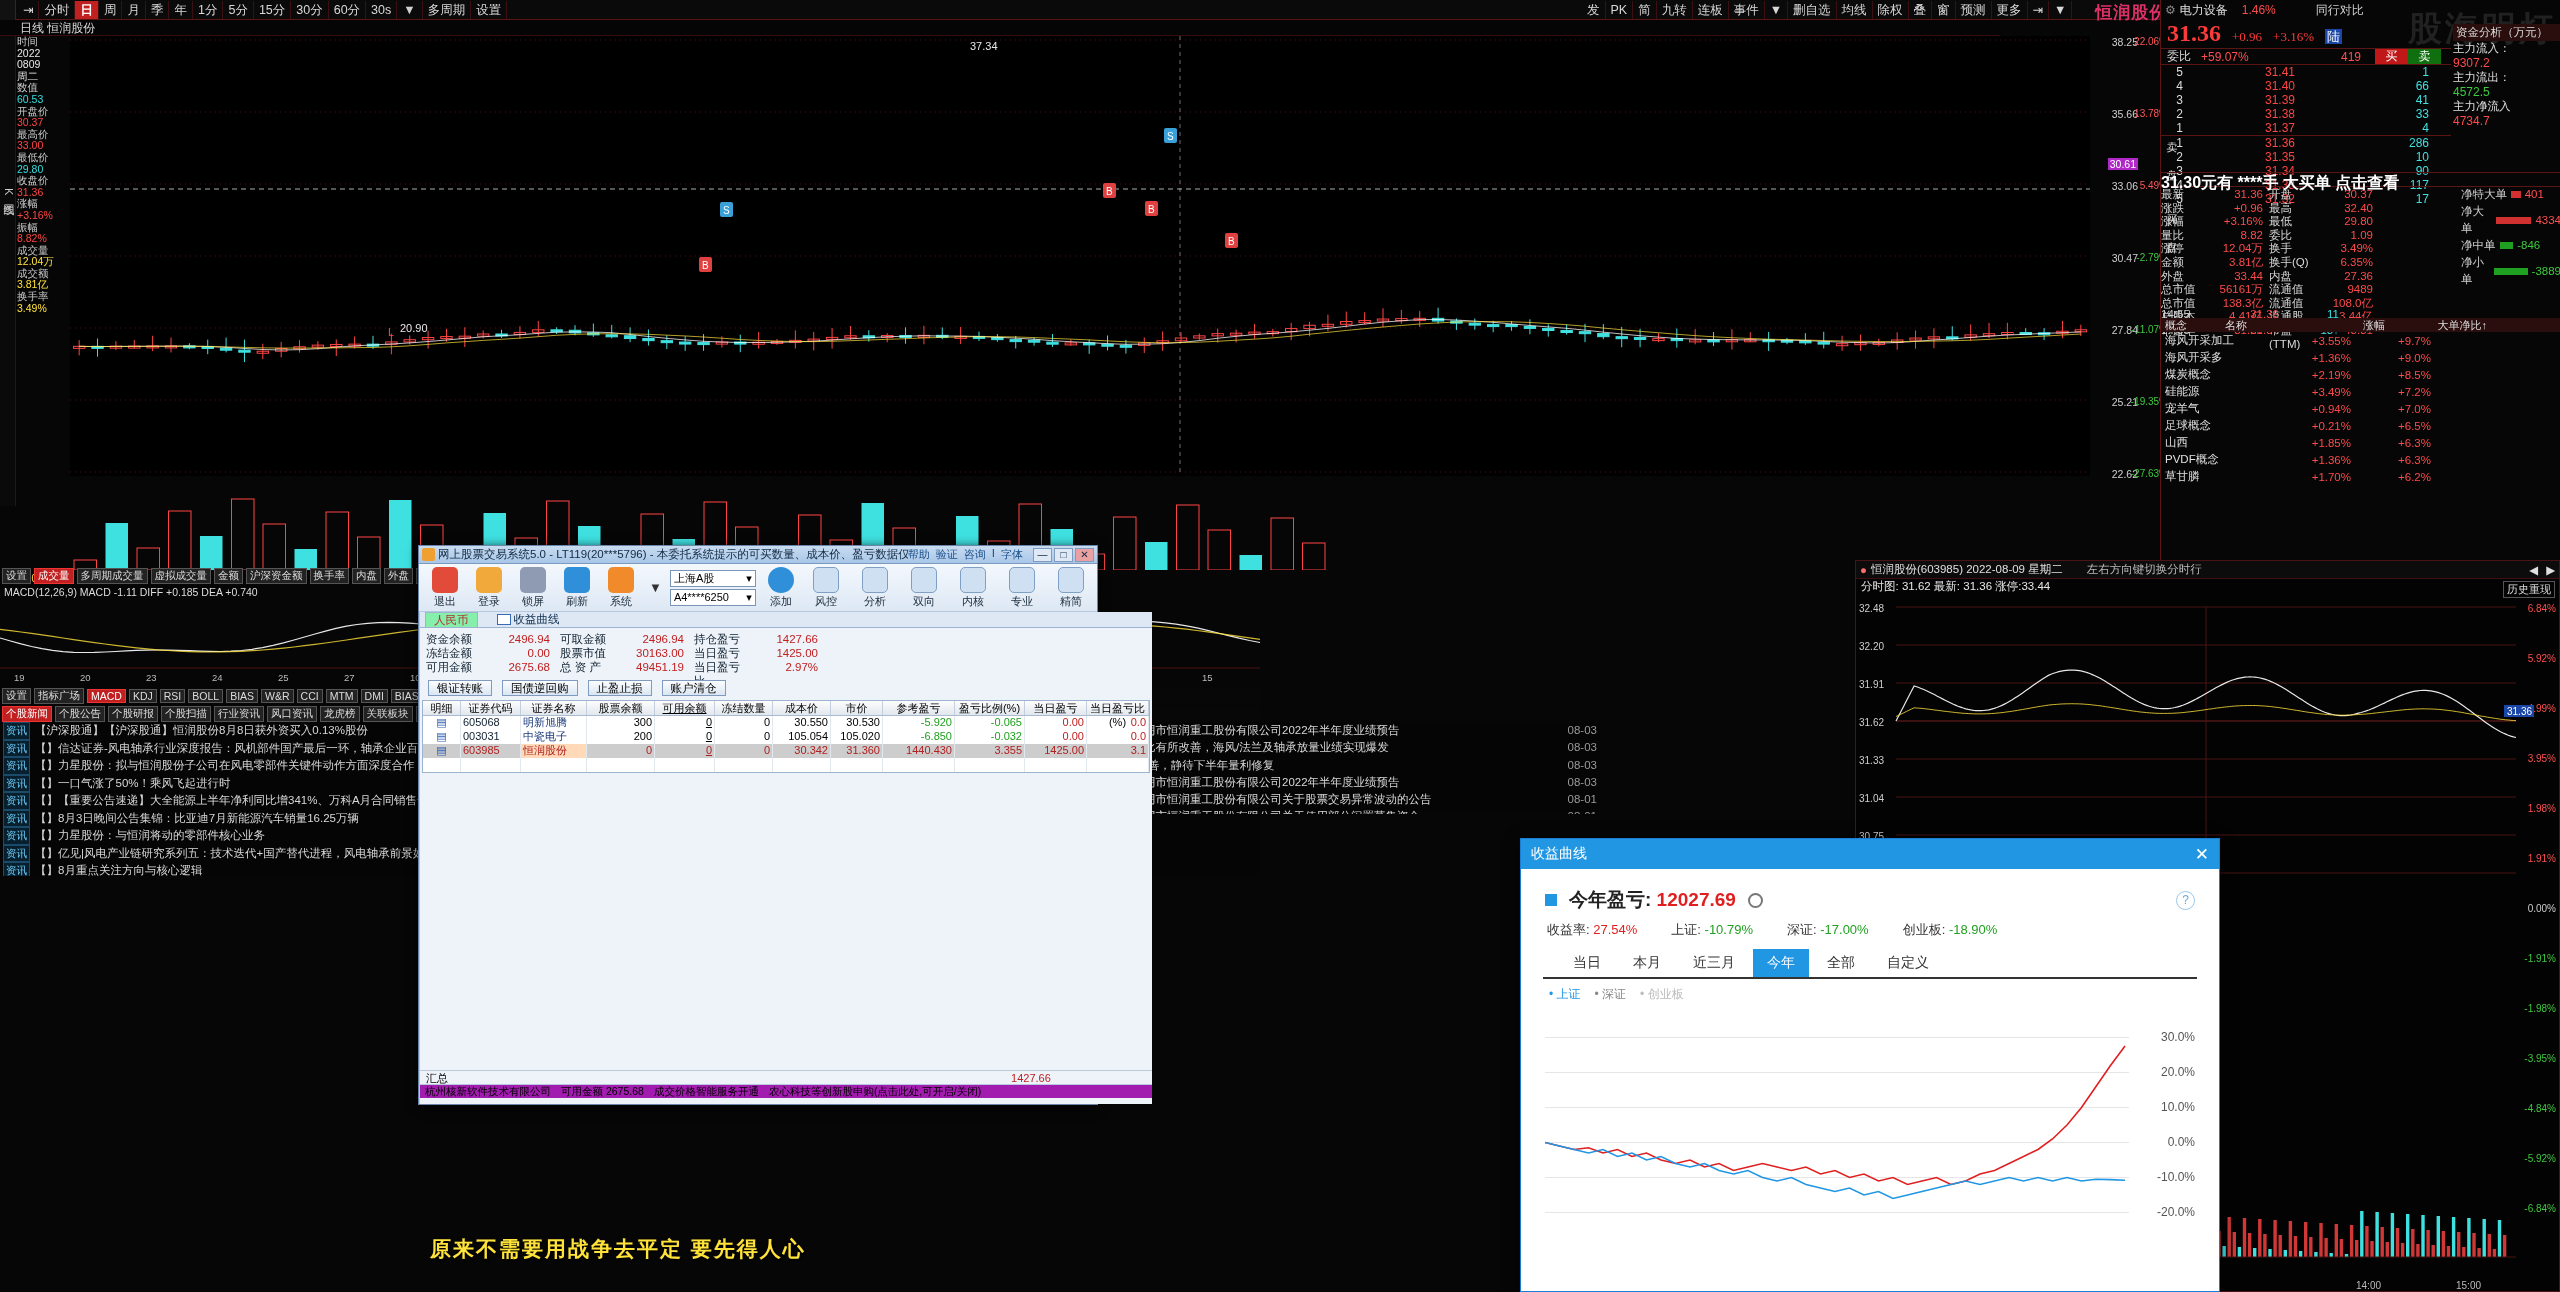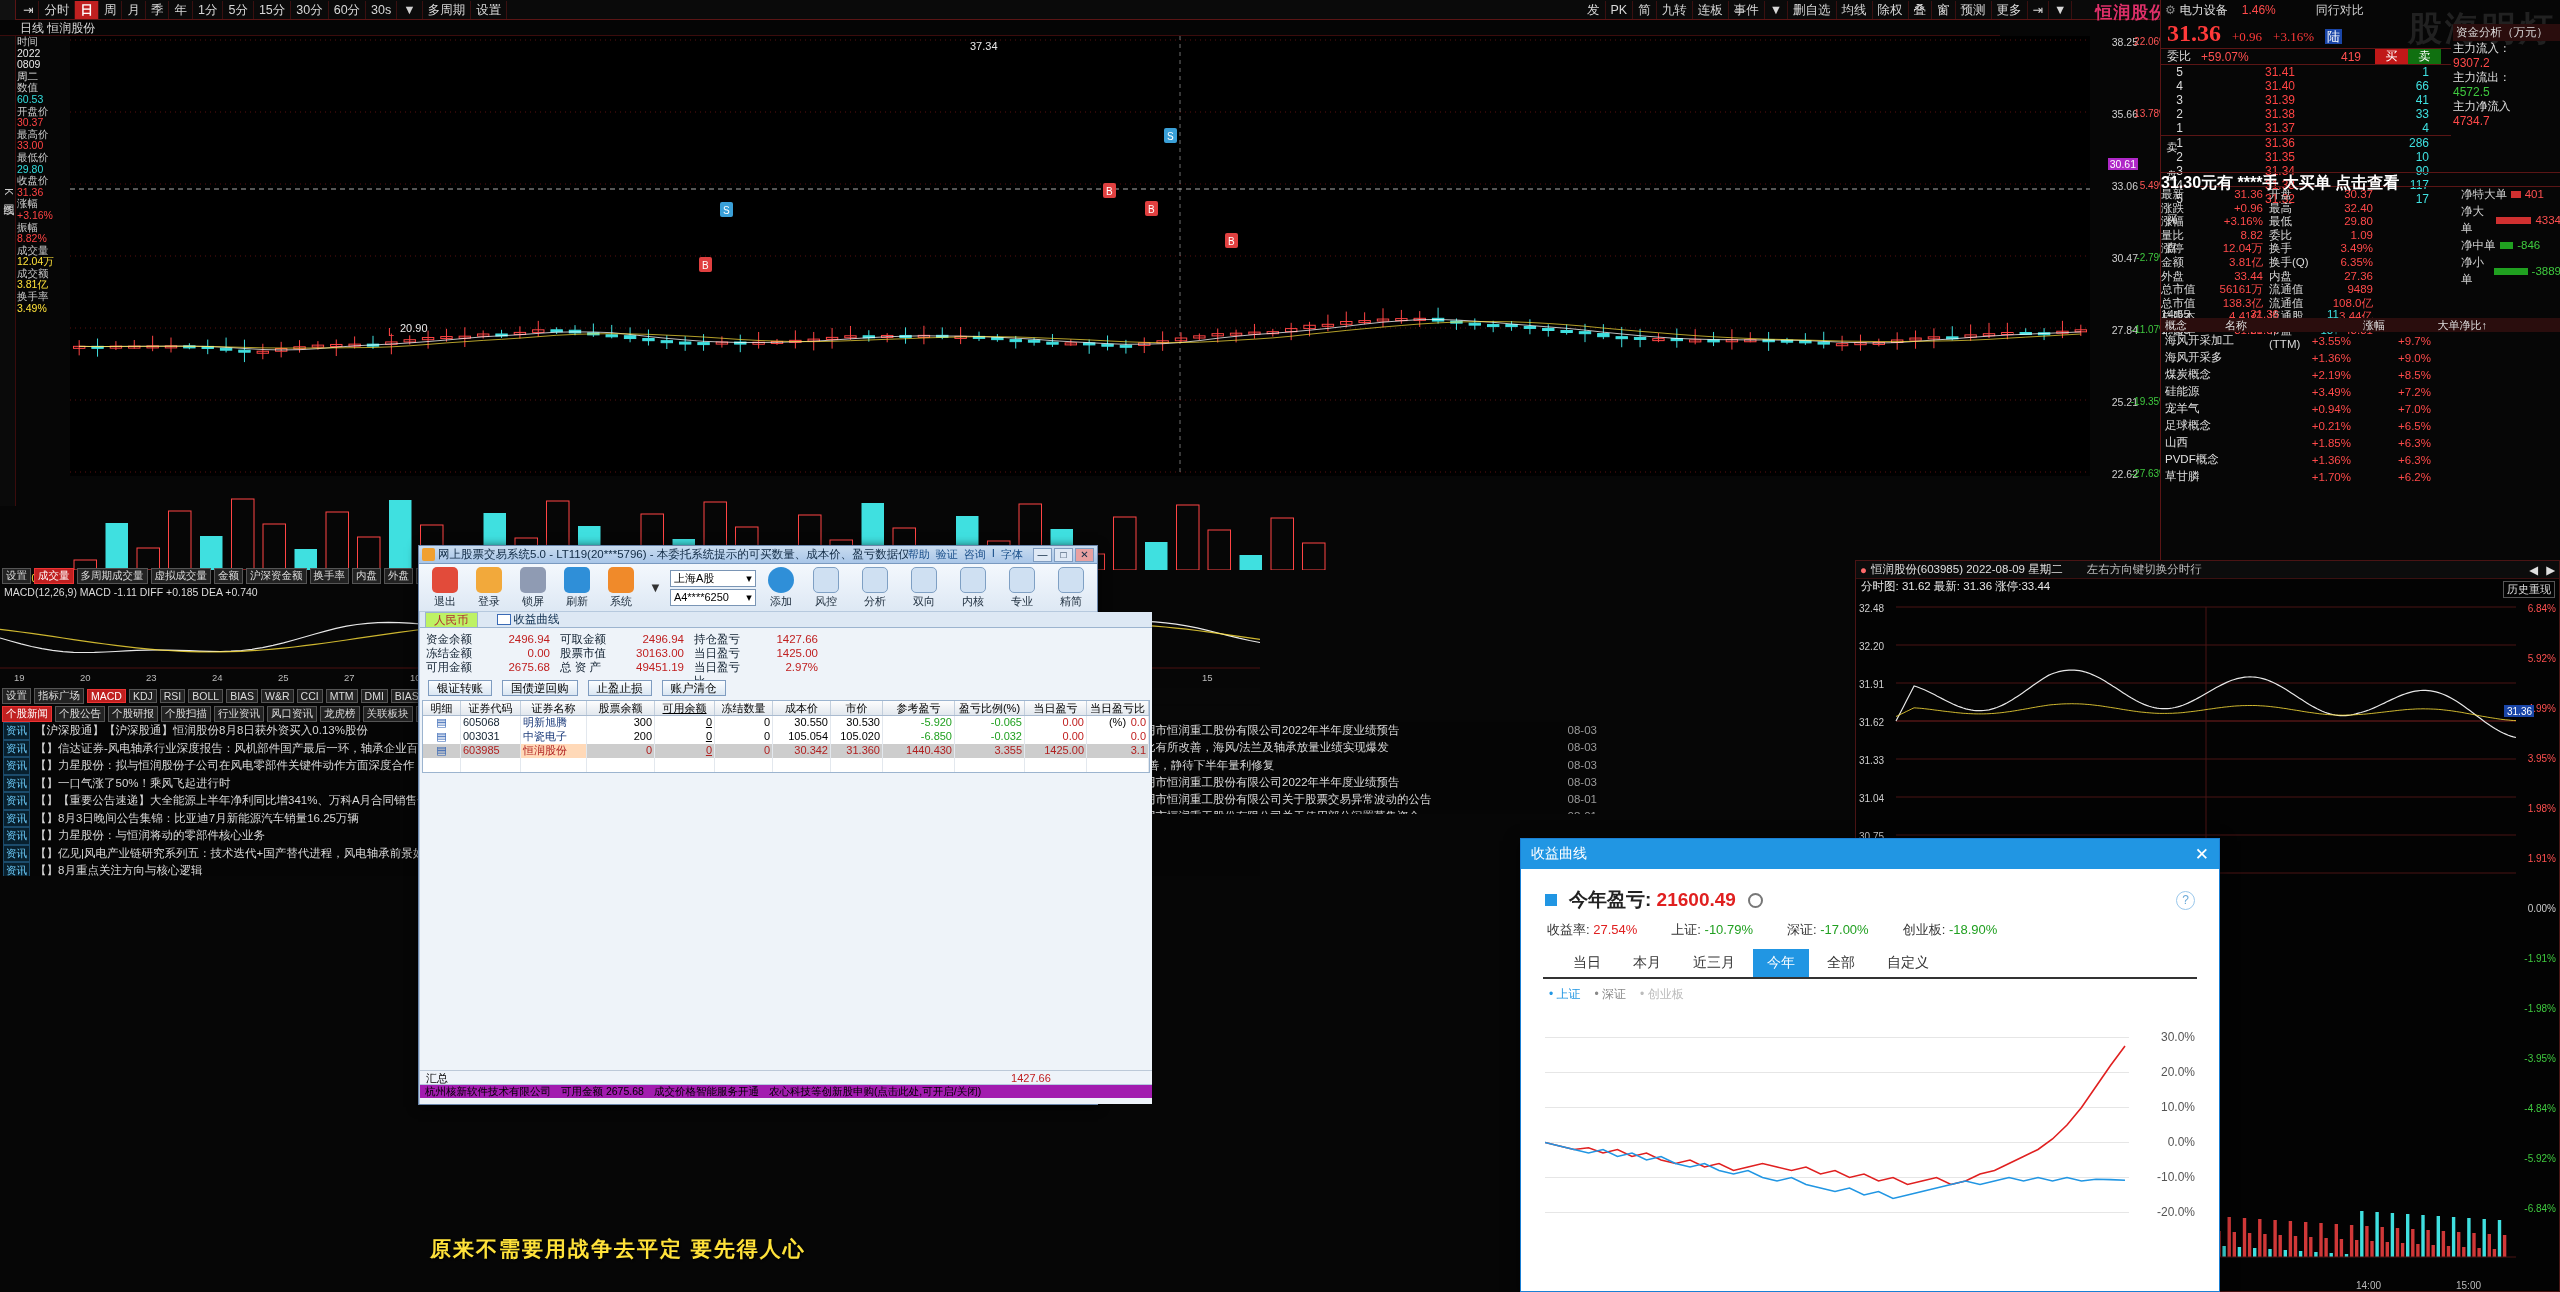--- a/index.html
+++ b/index.html
@@ -140,21 +140,21 @@
             display:flex; align-items:center; justify-content:space-between; padding:0 3px; }
   .tw-right-tools { margin-left:auto; display:flex; gap:9px; }
   .tw-body { display:flex; height:calc(100% - 66px); }
   .tw-nav { width:125px; background:#fff; border-right:1px solid #b6c9de; overflow:hidden;
             font-size:11.5px; padding-top:2px; }
   .navitem { height:14.5px; display:flex; align-items:center; gap:3px; padding-left:4px; white-space:nowrap; }
   .navitem.sel { background:#2a5db0; color:#fff; }
   .tw-main { flex:1; background:#eef3f9; position:relative; }
   .tabstrip { height:16px; background:#dde8f4; display:flex; align-items:flex-end; gap:3px;
               padding-left:5px; border-bottom:1px solid #9cb4cf; }
-  .tabstrip .tab { height:15px; padding:0 8px; font-size:11.5px; background:#bef264;
+  .tabstrip .tab { height:15px; padding:0 8px; font-size:11.5px; background:#86efac;
                    border:1px solid #9cb4cf; border-bottom:none; color:#b03030; }
   .tabstrip .curvebtn { font-size:11.5px; color:#103050; display:flex; align-items:center; gap:3px; }
   .acctgrid { padding:4px 6px; font-size:11.5px; }
   .acctgrid .r { display:flex; height:14px; line-height:14px; }
   .acctgrid .lab { width:56px; color:#102030; }
   .acctgrid .val { width:78px; text-align:right; color:#c02020; padding-right:10px; }
   .btnrow { display:flex; gap:10px; padding:2px 0 4px 8px; }
   .fbtn { height:16px; padding:0 8px; font-size:11.5px; background:linear-gradient(#fbfdff,#dae6f2);
           border:1px solid #7f9cc0; line-height:14px; }
   .grid { margin:0 2px; background:#fff; border:1px solid #9cb4cf; }
@@ -1433,21 +1433,21 @@
   <div class="pcwin">
     <div class="pc-title">
       <span>收益曲线</span>
       <span class="x">✕</span>
     </div>
     <div class="pc-card">
       <div class="pc-head">
         <span class="sqmark"></span>
         <span class="pc-h1">
           <span>今年盈亏:</span>
-          <b>21600.49</b>
+          <b>12027.69</b>
         </span>
         <span class="pc-eye"></span>
         <span class="pc-q">?</span>
       </div>
       <div class="pc-stats" id="pcstats">
           <span><span>收益率:</span><span style="color: rgb(224, 32, 32);"> 27.54%</span></span>
           <span><span>上证:</span><span style="color: rgb(33, 160, 33);"> -10.79%</span></span>
           <span><span>深证:</span><span style="color: rgb(33, 160, 33);"> -17.00%</span></span>
           <span><span>创业板:</span><span style="color: rgb(33, 160, 33);"> -18.90%</span></span>
         </div>

